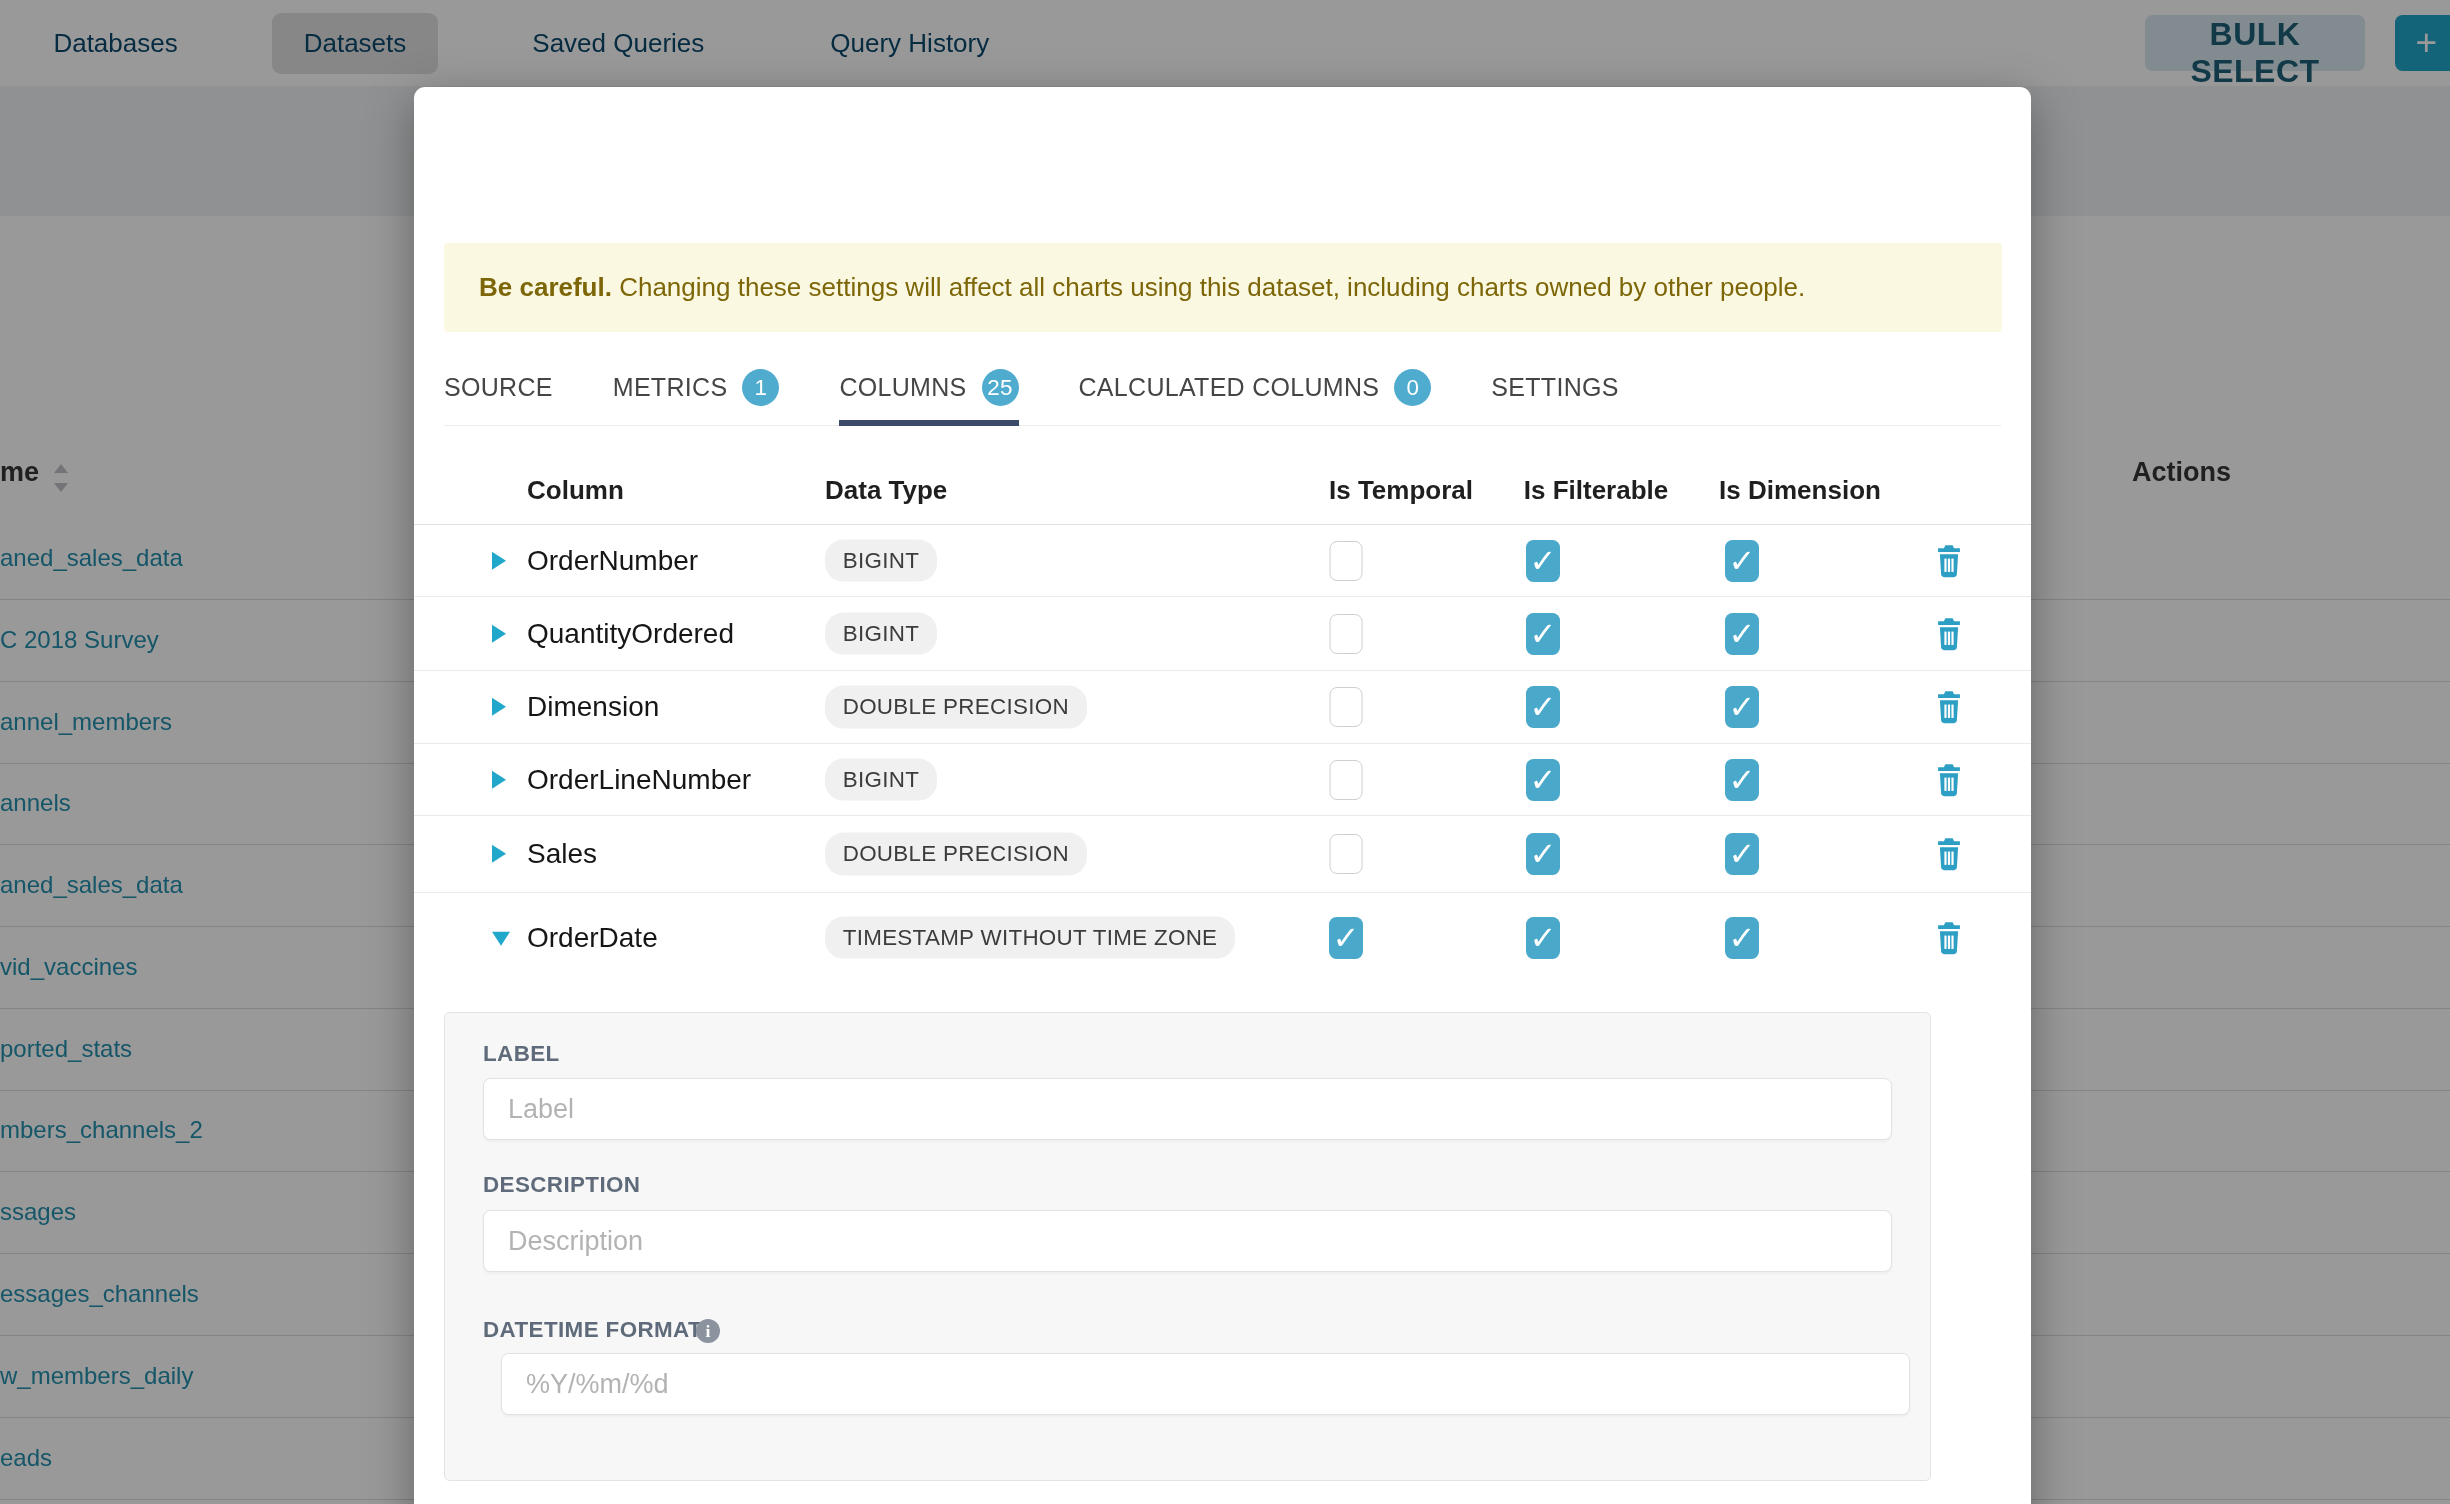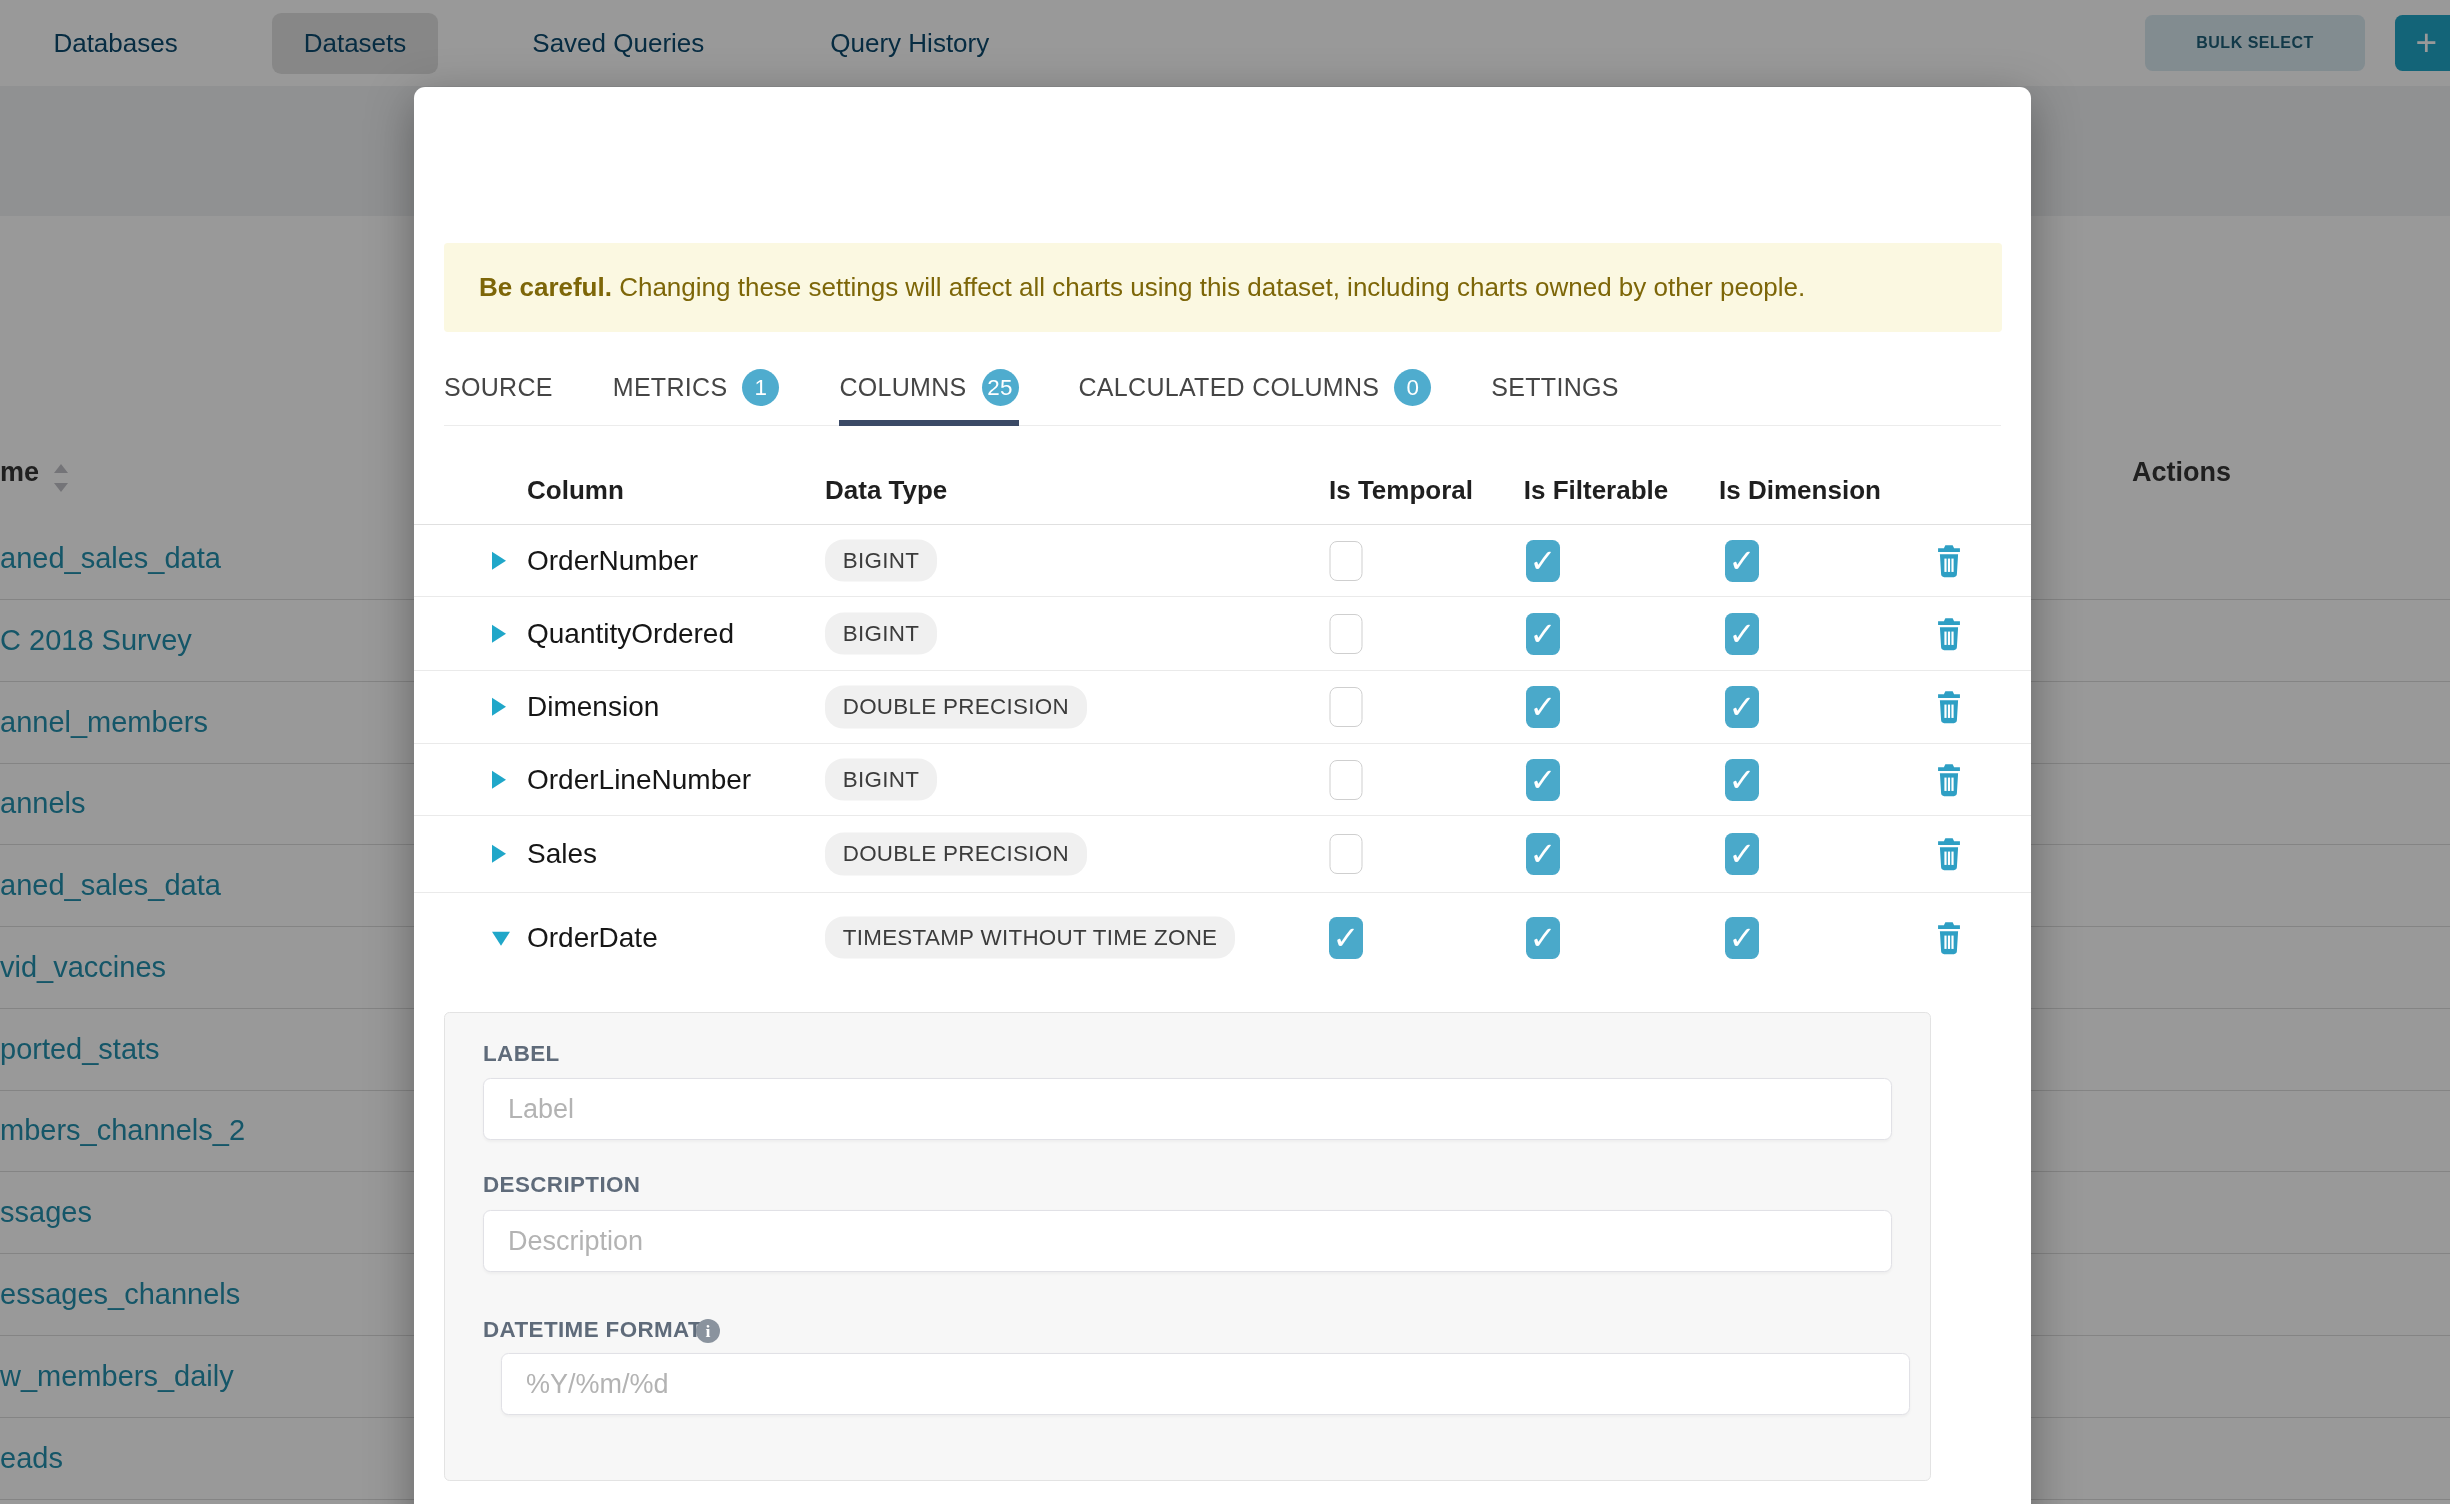--- a/index.html
+++ b/index.html
@@ -5,41 +5,41 @@
   html,body{margin:0;padding:0;background:#555;}
   .screen{position:relative;width:2450px;height:1505px;overflow:hidden;
           background:#f1f2f4;font-family:"Liberation Sans","DejaVu Sans",sans-serif;
           -webkit-font-smoothing:antialiased;}
   
   .topnav{position:absolute;left:0;top:0;width:2450px;height:86px;background:#ffffff;}
   .nav-tabs{position:absolute;left:21.4px;top:0;height:86px;display:flex;align-items:center;gap:62px;}
   .nav-item{font-size:26px;color:#0c4a6e;padding:15px 32px;border-radius:9.3px;white-space:nowrap;cursor:pointer;}
   .nav-item.active{background:#e2e2e2;}
   .bulk-btn{position:absolute;left:2145px;top:15px;width:220px;height:56px;background:#d9eaf1;
-            border:none;border-radius:7.5px;color:#1e5f78;font-weight:bold;font-size:16px;
+            border:none;border-radius:7.5px;color:#1e5f78;font-weight:bold;font-size:32px;
             letter-spacing:0.5px;font-family:inherit;}
   .add-btn{position:absolute;left:2395px;top:15px;width:67px;height:56px;background:#20a7c9;
            border:none;border-radius:7.5px;color:#ffffff;font-size:37px;line-height:52px;
            font-family:inherit;text-align:left;padding-left:20.5px;}
   .filterbar{position:absolute;left:0;top:86px;width:2450px;height:131px;}
   .caret-down{width:0;height:0;border-left:10.3px solid transparent;border-right:10.3px solid transparent;
               border-top:12px solid #8b8f98;display:inline-block;}
   .filter-caret{position:absolute;left:26px;top:152px;}
   .db-label{position:absolute;left:101px;top:144px;font-size:27px;font-weight:bold;color:#2f2f2f;}
   .db-select{position:absolute;left:231px;top:144px;font-size:27px;color:#4a4a4a;display:flex;gap:18.6px;align-items:center;cursor:pointer;}
   .db-select .caret-down{border-top-color:#9aa0a8;margin-top:5.6px;}
   .card{position:absolute;left:0;top:216px;width:2450px;height:1288px;background:#ffffff;}
   .name-header{position:absolute;left:0px;top:241px;font-size:27px;font-weight:bold;color:#363636;}
   .sort-icon{position:absolute;left:54px;top:248px;width:13px;height:28px;}
   .sort-icon span{position:absolute;left:0;width:0;height:0;border-left:7.5px solid transparent;border-right:7.5px solid transparent;}
   .sort-icon .up{top:0;border-bottom:9.3px solid #c2c2c8;}
   .sort-icon .dn{bottom:0;border-top:9.3px solid #c2c2c8;}
   .actions-header{position:absolute;left:2132px;top:241px;font-size:27px;font-weight:bold;color:#363636;}
   .bg-row{position:absolute;left:0;width:2450px;height:82px;border-bottom:0.9px solid #dcdcdc;}
-  .bg-row .lnk{position:absolute;left:0;top:50%;transform:translateY(-50%);font-size:29px;color:#2490ae;
+  .bg-row .lnk{position:absolute;left:0;top:50%;transform:translateY(-50%);font-size:24px;color:#2490ae;
                white-space:nowrap;text-decoration:none;cursor:pointer;}
   
   .mask{position:absolute;inset:0;background:rgba(0,0,0,.40);z-index:50;}
   
   .modal{position:absolute;left:414px;top:87px;width:1617px;height:1454px;background:#ffffff;
          border-radius:11.2px 11.2px 0 0;z-index:60;box-shadow:0 13px 47px rgba(0,0,0,.35);}
   .modal-header{position:absolute;left:0;top:0;width:100%;height:90px;background:#f8f8f8;
                 border-bottom:0.9px solid #e7e7e7;border-radius:11.2px 11.2px 0 0;}
   .modal-title{position:absolute;left:32px;top:28px;font-size:29px;color:#484848;}
   .modal-title b{color:#141414;}

